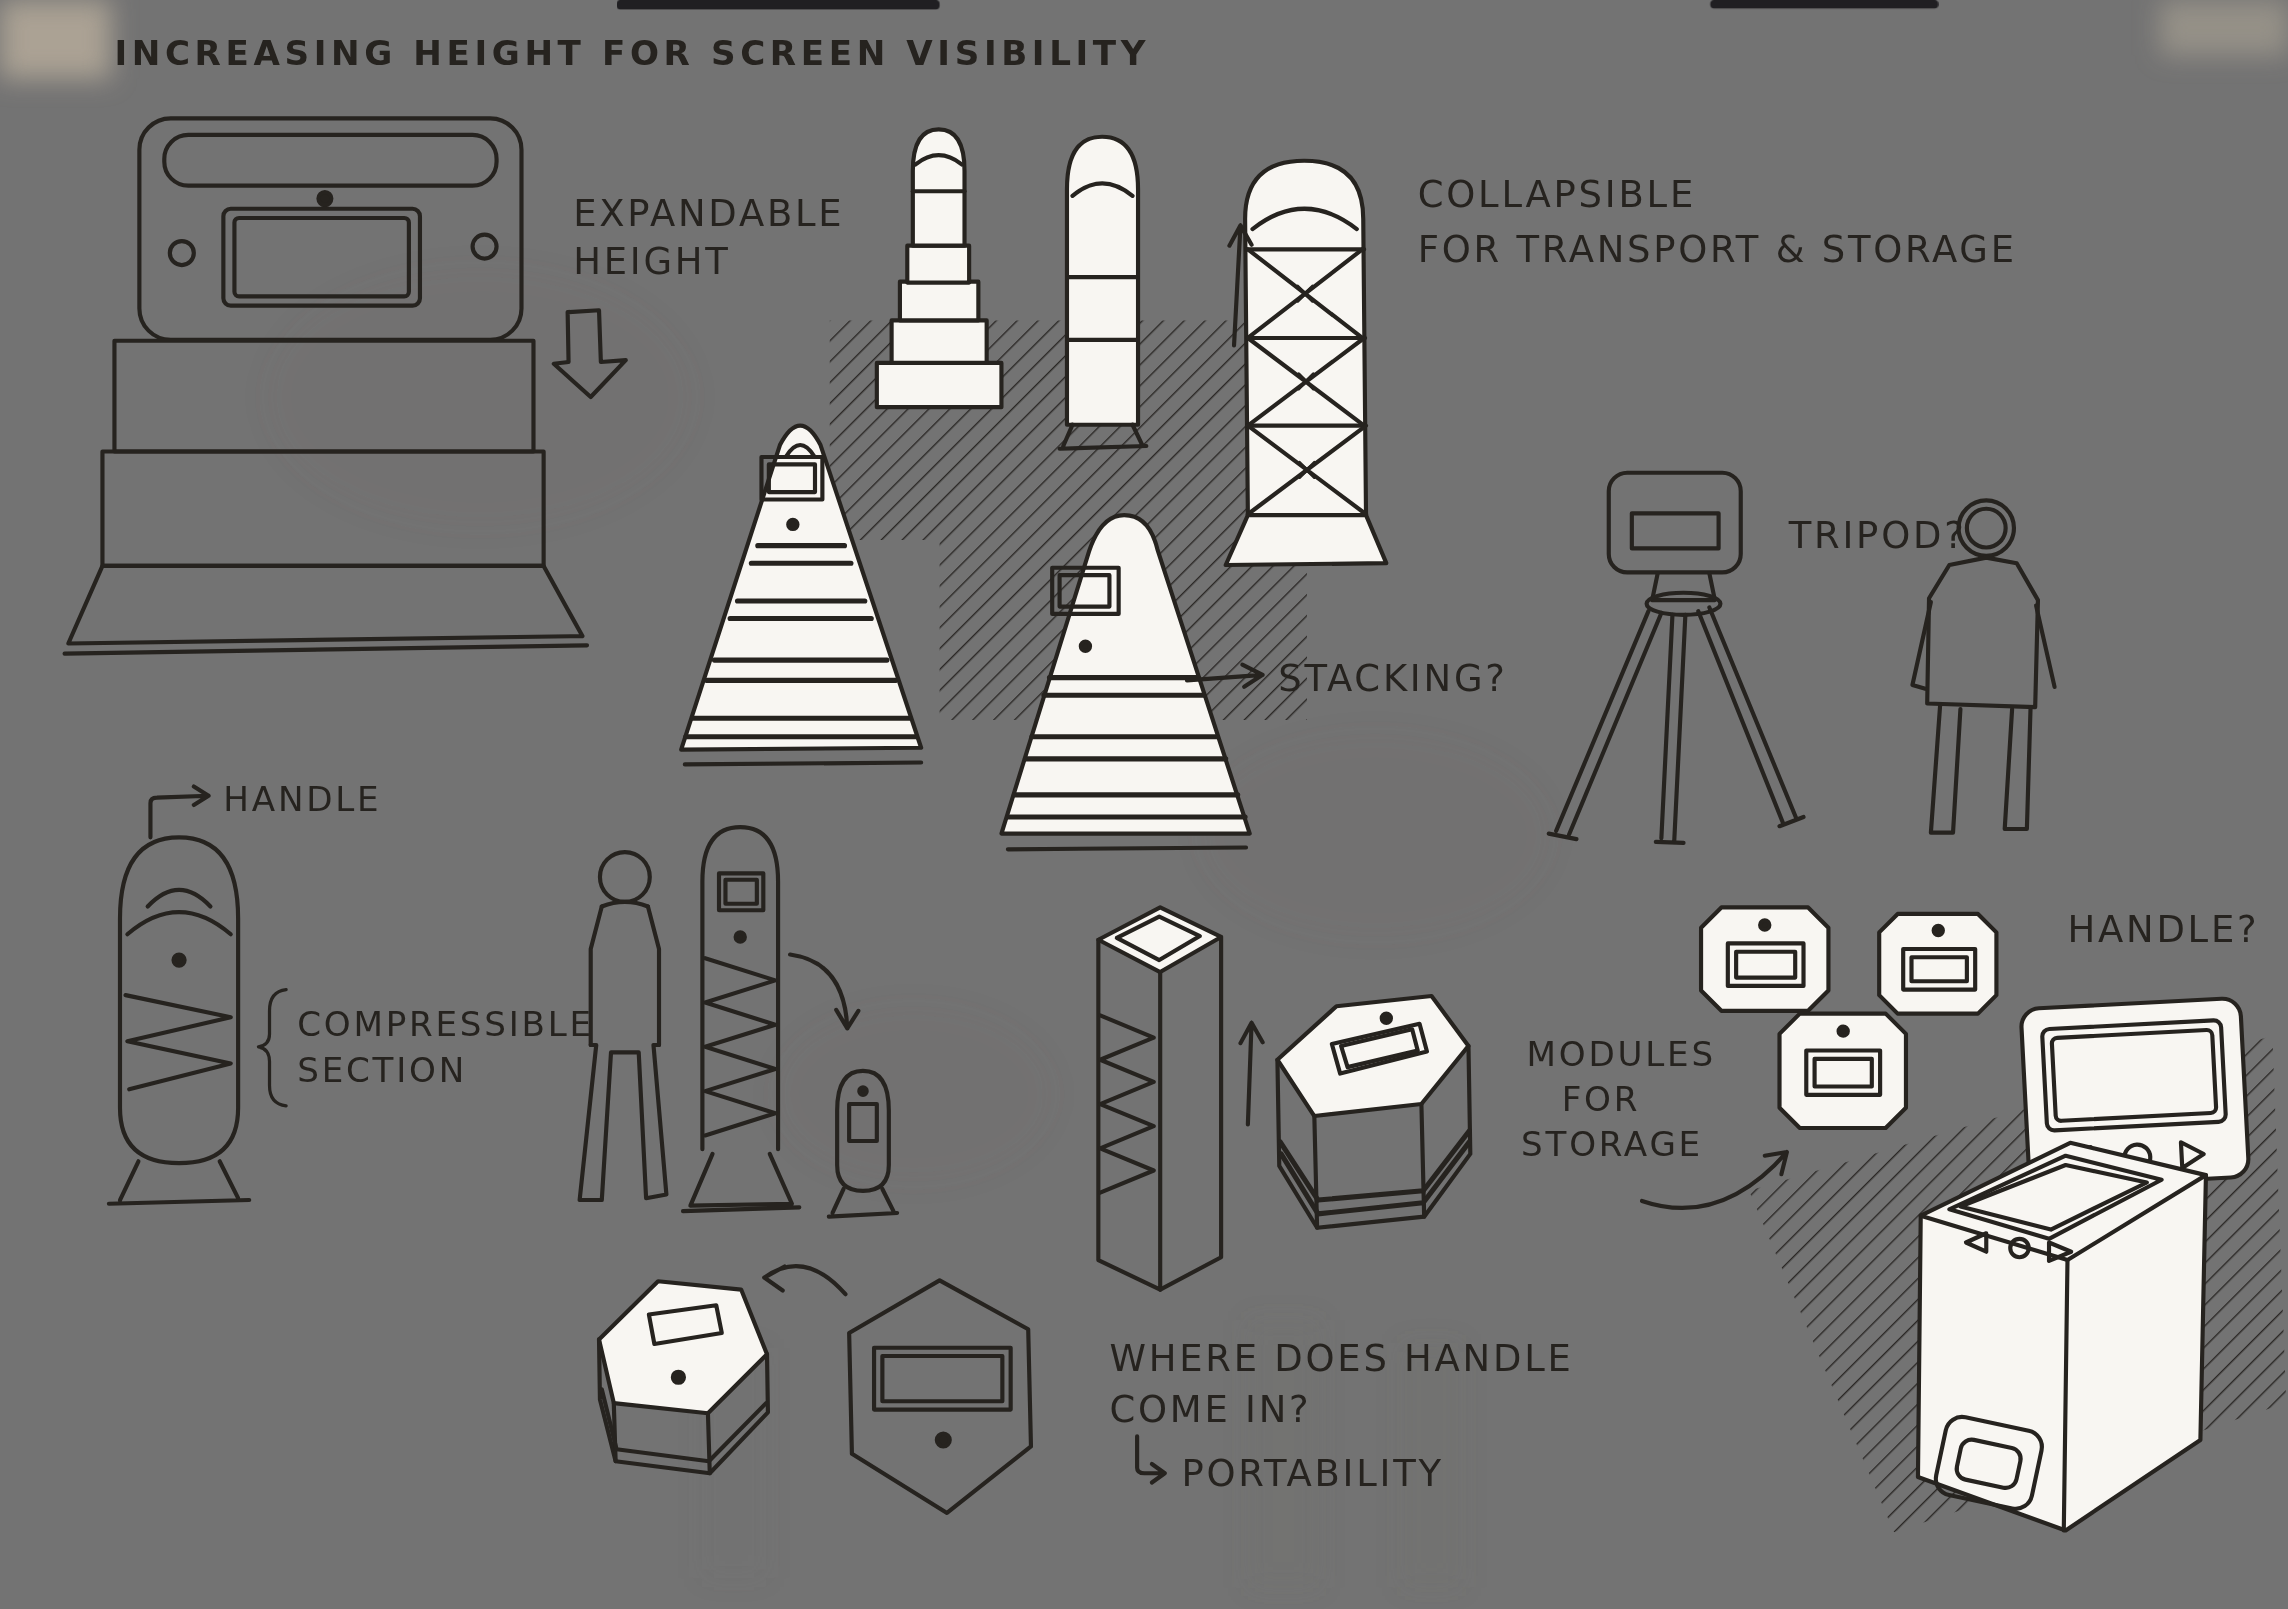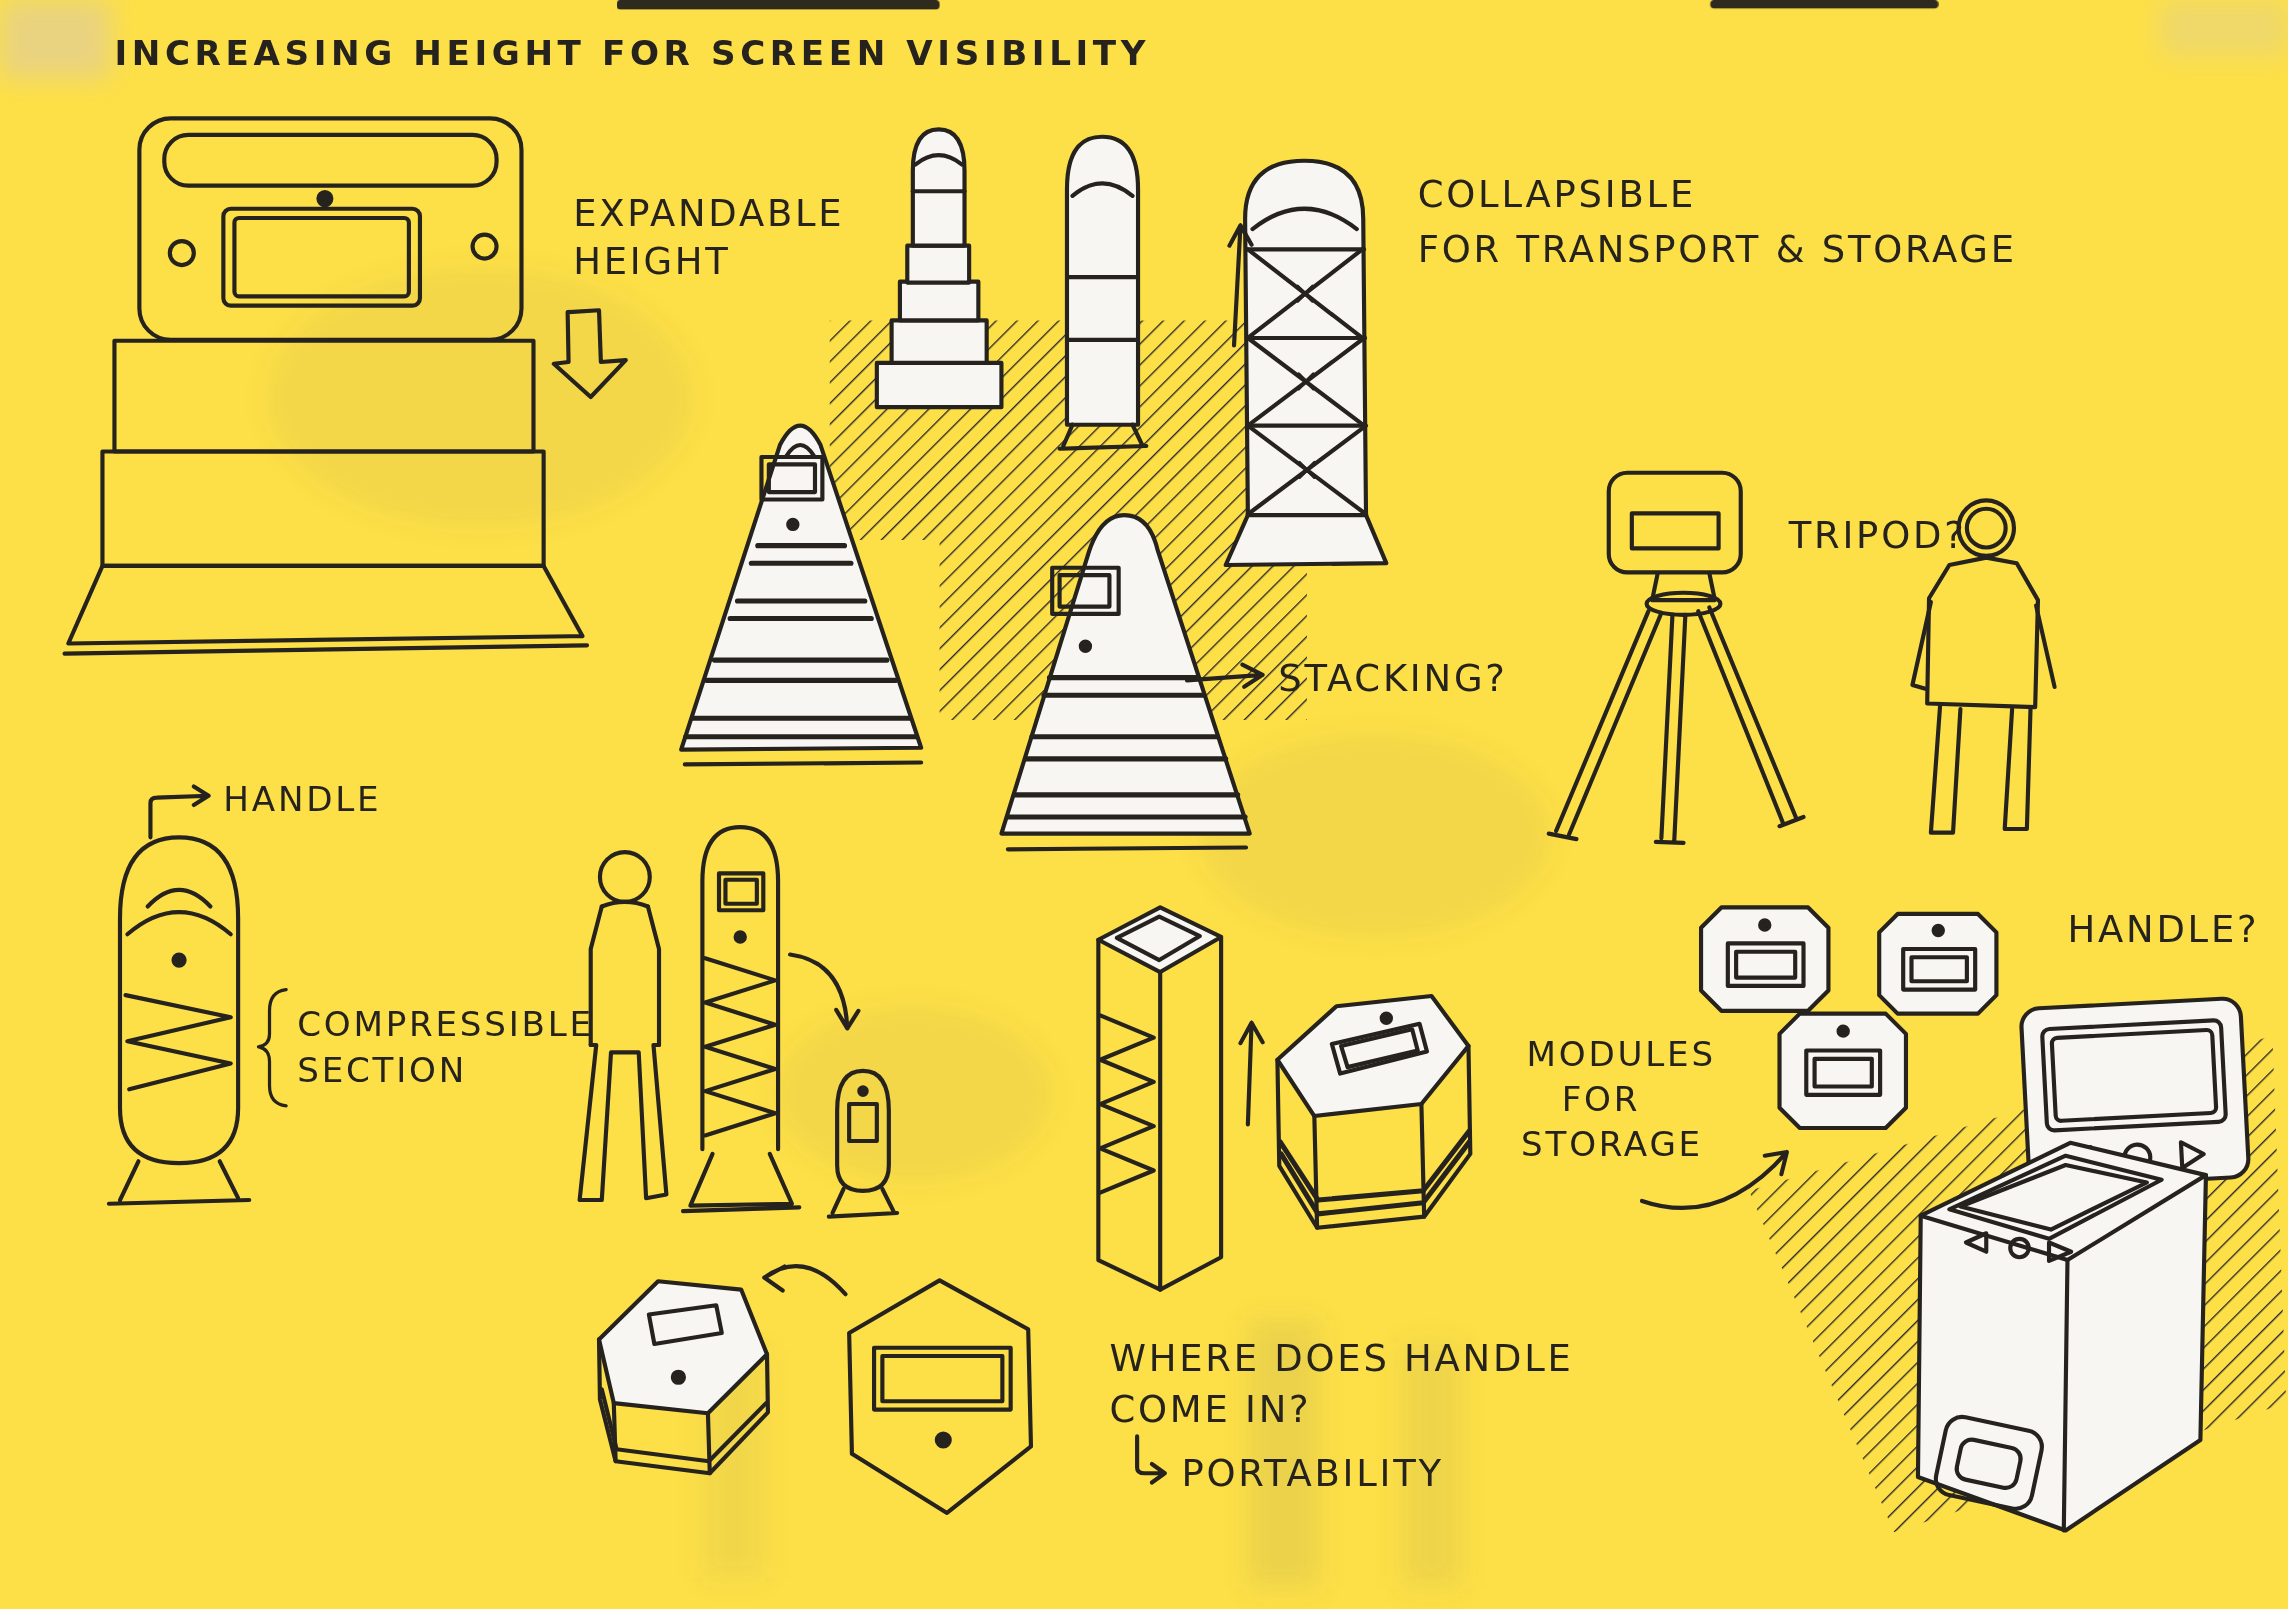--- a/index.html
+++ b/index.html
@@ -1,16 +1,16 @@
 <!DOCTYPE html>
 <html style="font-size:14.8px"><head>
 <meta charset="utf-8">
 <style>
   html,body{margin:0;padding:0;background:#e9e6e1;}
-  .sheet{position:relative;width:2289px;height:1610px;background:#fde047;overflow:hidden;}
+  .sheet{position:relative;width:2289px;height:1610px;background:#737373;overflow:hidden;}
   svg{position:absolute;left:0;top:0;}
   text{font-family:"DejaVu Sans",sans-serif;fill:#26231f;stroke:none;letter-spacing:3px;}
   .t-title{font-size:37px;font-weight:700;letter-spacing:5px;}
   .t-label{font-size:40px;font-weight:500;}
   .t-small{font-size:37px;font-weight:500;}
 </style>
 </head>
 <body>
 
 <div class="sheet">

